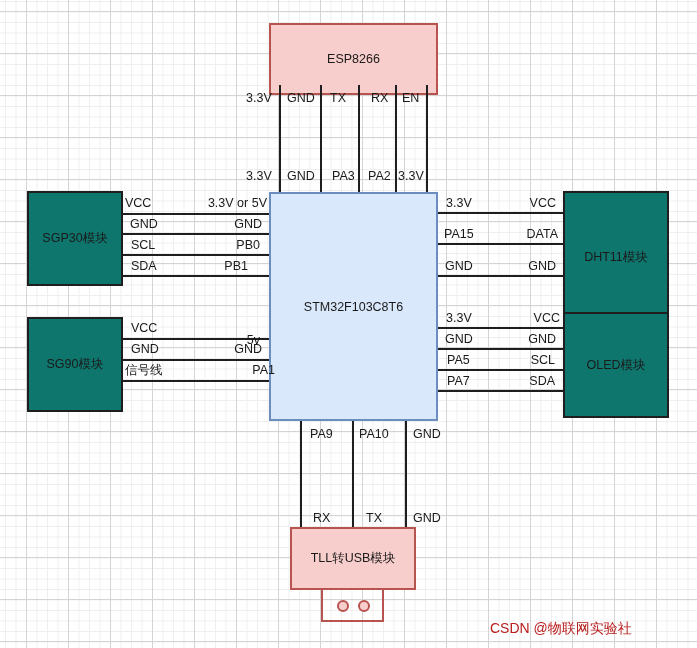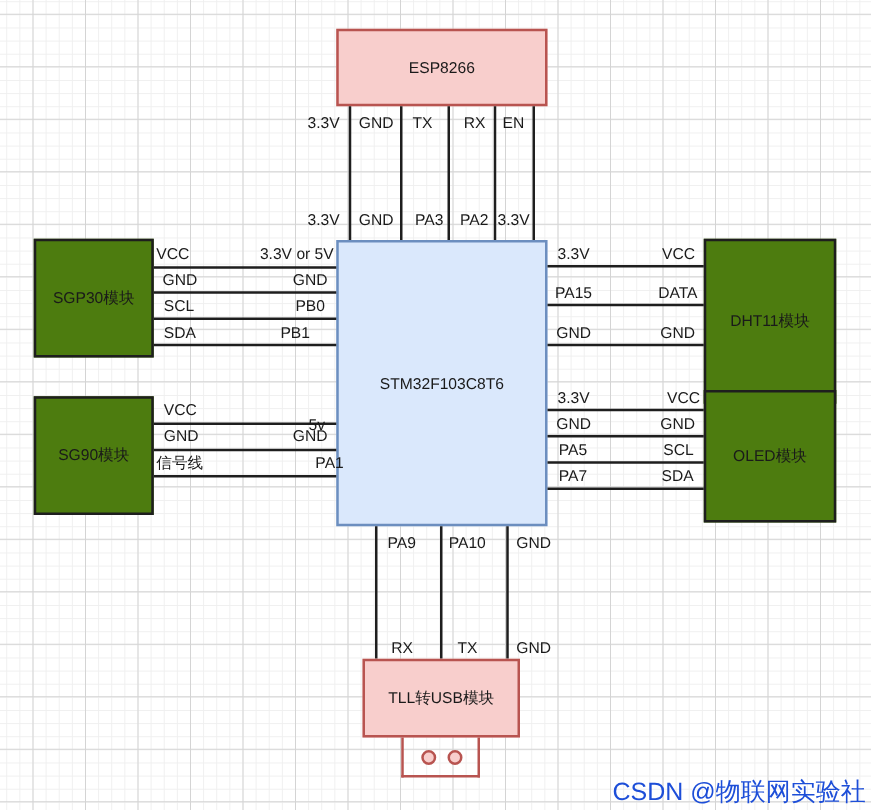--- a/index.html
+++ b/index.html
@@ -10,34 +10,34 @@
       linear-gradient(to right, #d4d4d4 1px, transparent 1px),
       linear-gradient(to bottom, #d4d4d4 1px, transparent 1px),
       linear-gradient(to right, #efefef 1px, transparent 1px),
       linear-gradient(to bottom, #efefef 1px, transparent 1px);
     background-size: 42px 42px, 42px 42px, 10.5px 10.5px, 10.5px 10.5px;
     background-position: 26px 11px, 26px 11px, 5px 1px, 5px 1px;
     font-family: "Liberation Sans", sans-serif;
     color: #1a1a1a;
   }
   .box { position: absolute; box-sizing: border-box; display: flex; align-items: center; justify-content: center; font-size: 12.5px; }
-  .box.white { background: #4d7c0f; border: 2px solid #1e1e1e; }
+  .box.white { background: #0f766e; border: 2px solid #1e1e1e; }
   .box.red { background: #f8cecc; border: 2px solid #b85450; }
   .box.blue { background: #dae8fc; border: 2px solid #6c8ebf; }
   .line { position: absolute; background: #1e1e1e; }
   .lbl { position: absolute; font-size: 12.5px; line-height: 14px; white-space: nowrap; }
   .r { text-align: left; margin-left: 10px; }
   .usb-plug { position: absolute; box-sizing: border-box; border: 2px solid #b85450; border-top: none; background: transparent; }
   .dot { position: absolute; width: 12px; height: 12px; border-radius: 50%; background: #f8cecc; border: 2px solid #b85450; box-sizing: border-box; }
-  .watermark { position: absolute; font-size: 20px; color: #1d4ed8; white-space: nowrap; }
+  .watermark { position: absolute; font-size: 14px; color: #b91c1c; white-space: nowrap; }
 </style>
 </head>
 <body>
 
-<div class="box red" style="left:269px;top:23px;width:169px;height:62px;">
+<div class="box red" style="left:269px;top:23px;width:169px;height:72px;">
   <span>ESP8266</span>
 </div>
 
 <div class="line" style="left:279px;top:85px;width:2px;height:107px;"></div>
 <div class="line" style="left:320px;top:85px;width:2px;height:107px;"></div>
 <div class="line" style="left:358px;top:85px;width:2px;height:107px;"></div>
 <div class="line" style="left:395px;top:85px;width:2px;height:107px;"></div>
 <div class="line" style="left:426px;top:85px;width:2px;height:107px;"></div>
 
 <span class="lbl" style="left:246px;top:91px;">3.3V</span>

